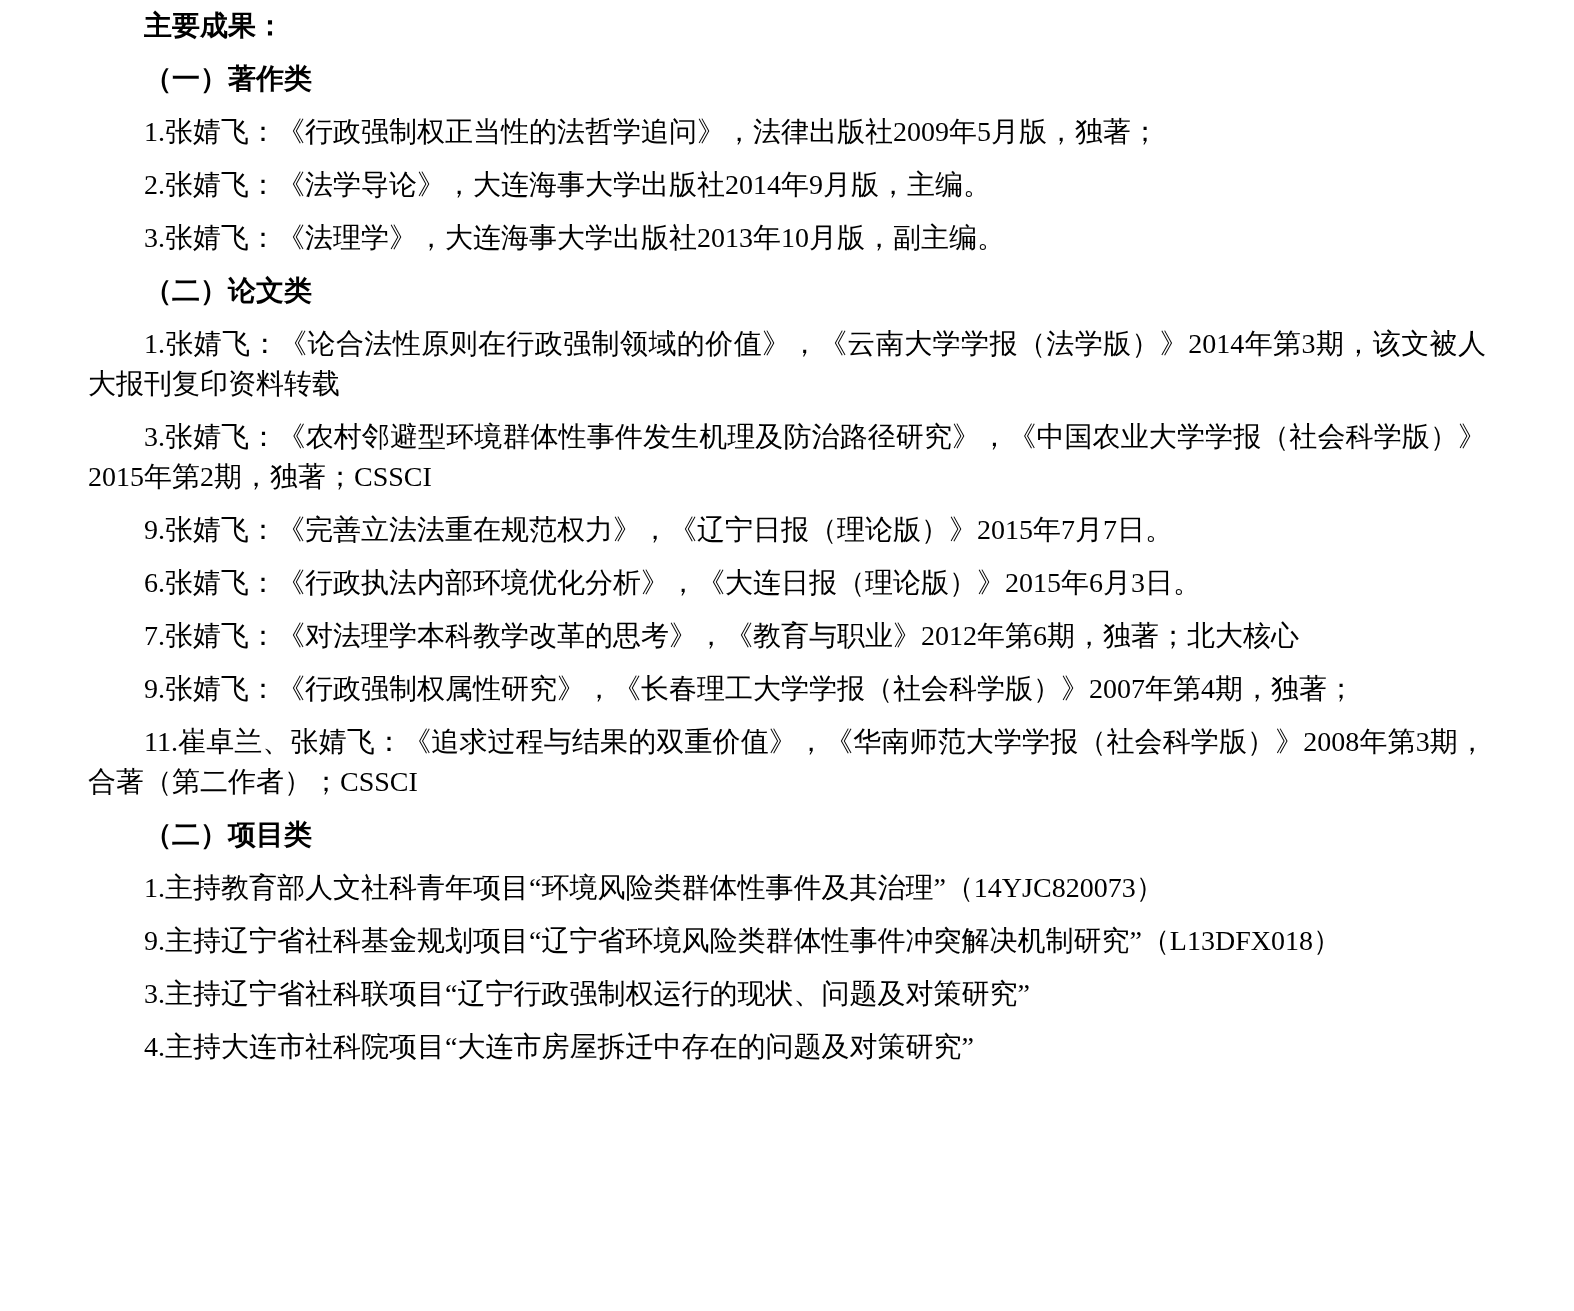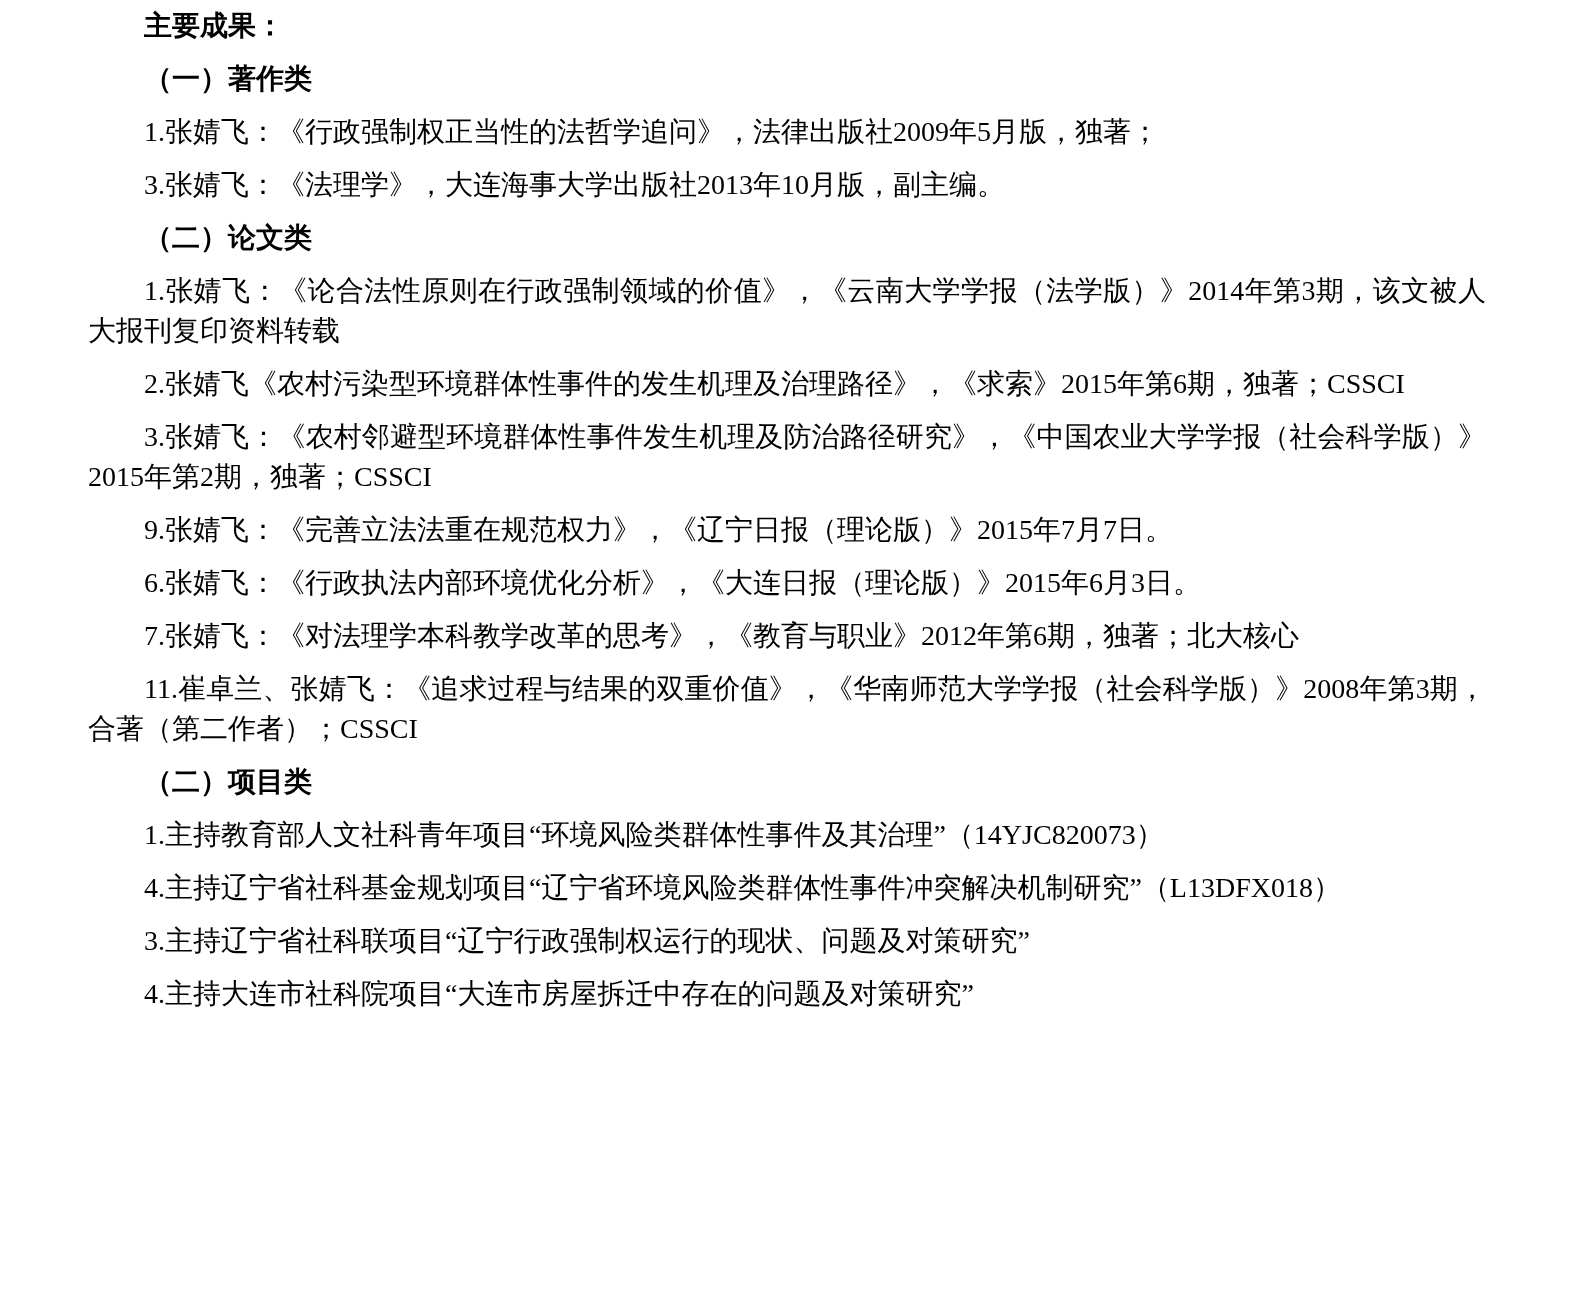--- a/index.html
+++ b/index.html
@@ -35,30 +35,31 @@
 </style>
 </head>
 <body>
 
 <div class="page">
 
   <p class="para bold">主要成果：</p>
 
   <p class="para bold">（一）著作类</p>
   <p class="para">1.张婧飞：《行政强制权正当性的法哲学追问》，法律出版社2009年5月版，独著；</p>
+  <p class="para">2.张婧飞：《法学导论》，大连海事大学出版社2014年9月版，主编。</p>
   <p class="para">3.张婧飞：《法理学》，大连海事大学出版社2013年10月版，副主编。</p>
 
   <p class="para bold">（二）论文类</p>
   <p class="para">1.张婧飞：《论合法性原则在行政强制领域的价值》，《云南大学学报（法学版）》2014年第3期，该文被人大报刊复印资料转载</p>
-  <p class="para">2.张婧飞《农村污染型环境群体性事件的发生机理及治理路径》，《求索》2015年第6期，独著；CSSCI</p>
   <p class="para">3.张婧飞：《农村邻避型环境群体性事件发生机理及防治路径研究》，《中国农业大学学报（社会科学版）》2015年第2期，独著；CSSCI</p>
   <p class="para">9.张婧飞：《完善立法法重在规范权力》，《辽宁日报（理论版）》2015年7月7日。</p>
   <p class="para">6.张婧飞：《行政执法内部环境优化分析》，《大连日报（理论版）》2015年6月3日。</p>
   <p class="para">7.张婧飞：《对法理学本科教学改革的思考》，《教育与职业》2012年第6期，独著；北大核心</p>
+  <p class="para">9.张婧飞：《行政强制权属性研究》，《长春理工大学学报（社会科学版）》2007年第4期，独著；</p>
   <p class="para">11.崔卓兰、张婧飞：《追求过程与结果的双重价值》，《华南师范大学学报（社会科学版）》2008年第3期，合著（第二作者）；CSSCI</p>
 
   <p class="para bold">（二）项目类</p>
   <p class="para">1.主持教育部人文社科青年项目“环境风险类群体性事件及其治理”（14YJC820073）</p>
-  <p class="para">4.主持辽宁省社科基金规划项目“辽宁省环境风险类群体性事件冲突解决机制研究”（L13DFX018）</p>
+  <p class="para">9.主持辽宁省社科基金规划项目“辽宁省环境风险类群体性事件冲突解决机制研究”（L13DFX018）</p>
   <p class="para">3.主持辽宁省社科联项目“辽宁行政强制权运行的现状、问题及对策研究”</p>
   <p class="para">4.主持大连市社科院项目“大连市房屋拆迁中存在的问题及对策研究”</p>
 
 </div>
 
 </body></html>

